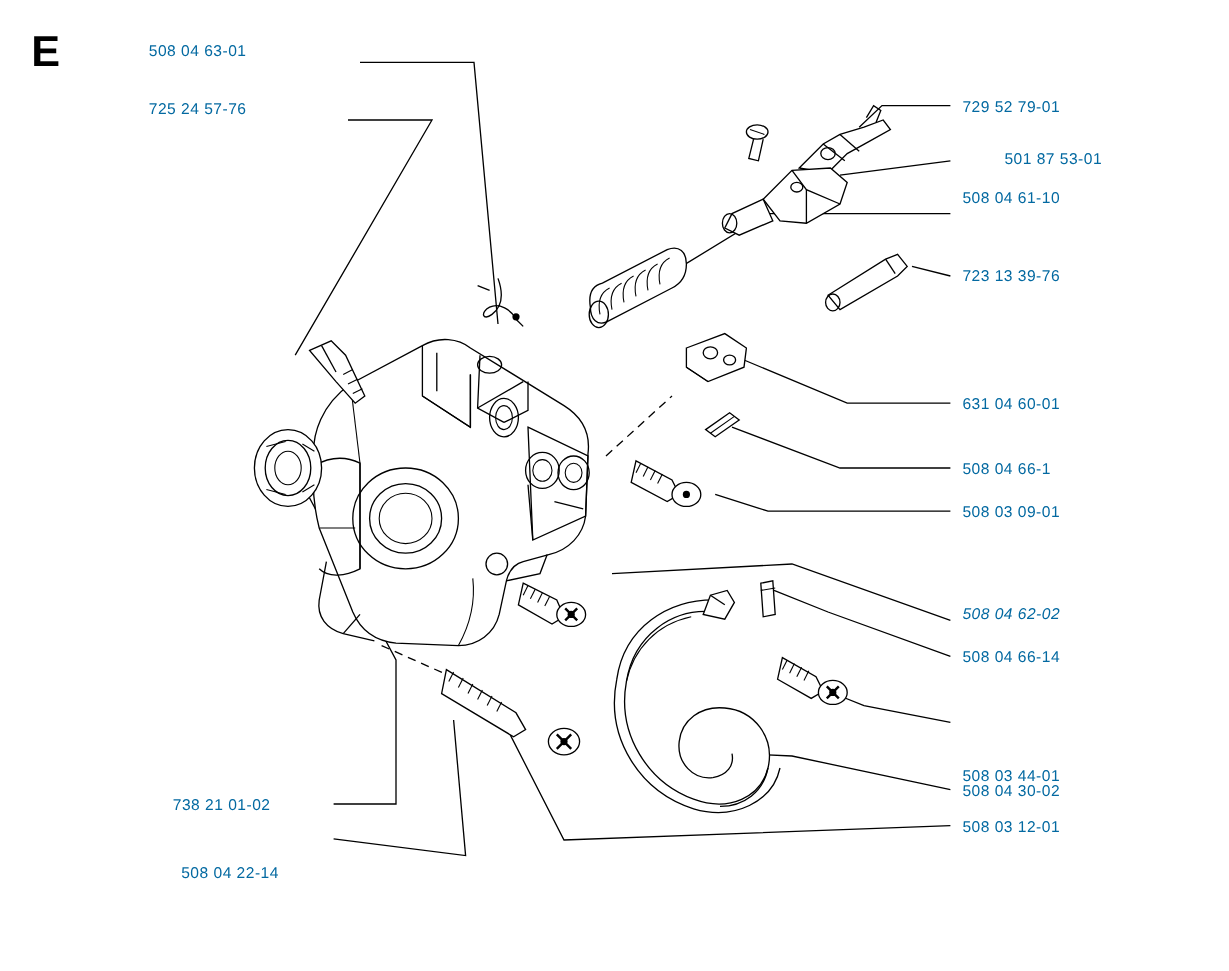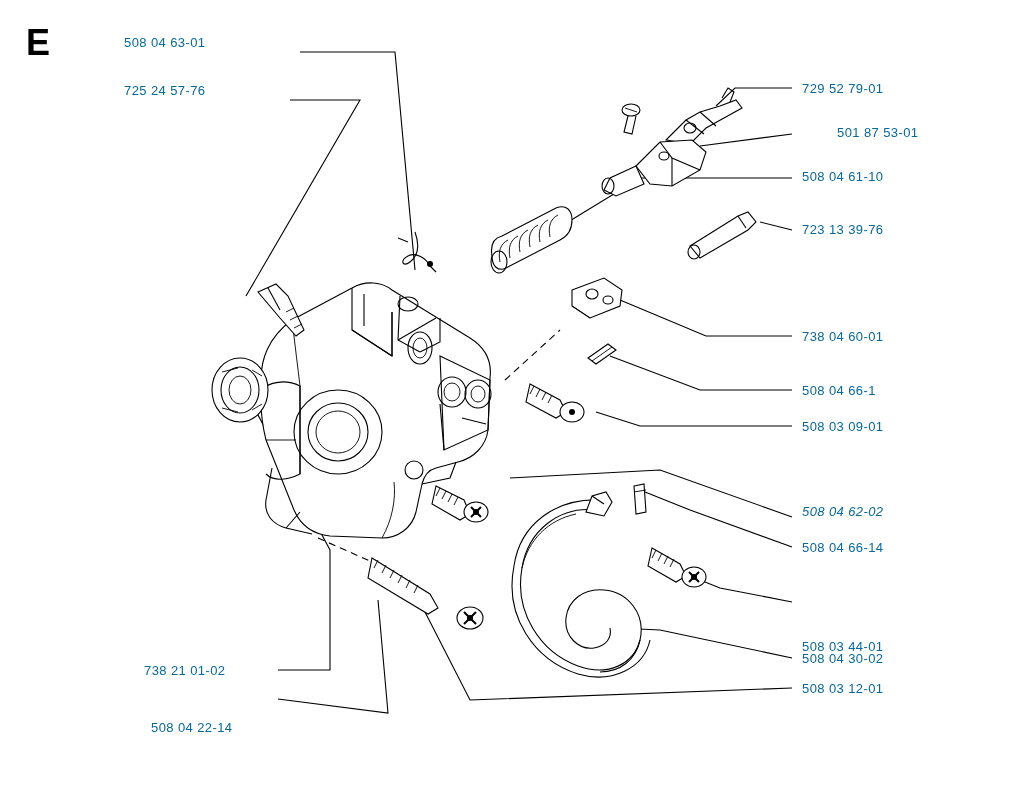--- a/index.html
+++ b/index.html
@@ -308,23 +308,23 @@
       <path class="ln" d="M640 640 C636 660 620 672 600 672"></path>
       <path class="ln-thin" d="M522 568 C528 540 548 520 576 514"></path>
     </g>
 
   </svg>
 
   <div class="part-label" style="left:124px; top:35px;">508 04 63-01</div>
   <div class="part-label" style="left:124px; top:83px;">725 24 57-76</div>
   <div class="part-label" style="left:802px; top:81px;">729 52 79-01</div>
   <div class="part-label" style="left:802px; top:125px;margin-left:35px;">501 87 53-01</div>
-  <div class="part-label" style="left:802px; top:169px;">508 04 61-10</div>
+  <div class="part-label" style="left:802px; top:157px;">508 04 61-10</div>
   <div class="part-label" style="left:802px; top:222px;">723 13 39-76</div>
-  <div class="part-label" style="left:802px; top:329px;">738 04 60-01</div>
+  <div class="part-label" style="left:802px; top:329px;">631 04 60-01</div>
   <div class="part-label" style="left:802px; top:383px;">508 04 66-1</div>
   <div class="part-label" style="left:802px; top:419px;">508 03 09-01</div>
   <div class="part-label" style="left:802px; top:504px;font-style:italic;">508 04 62-02</div>
   <div class="part-label" style="left:802px; top:540px;">508 04 66-14</div>
   <div class="part-label" style="left:802px; top:595px;margin-top:44px;">508 03 44-01</div>
   <div class="part-label" style="left:802px; top:651px;">508 04 30-02</div>
   <div class="part-label" style="left:802px; top:681px;">508 03 12-01</div>
   <div class="part-label" style="left:124px; top:663px;margin-left:20px;">738 21 01-02</div>
   <div class="part-label" style="left:124px; top:720px;margin-left:27px;">508 04 22-14</div>
 

